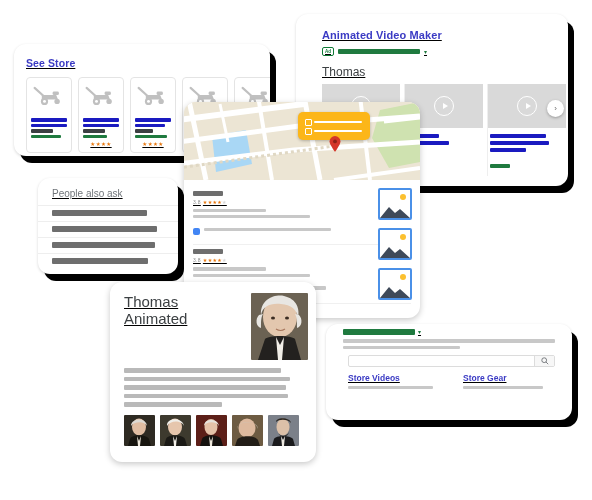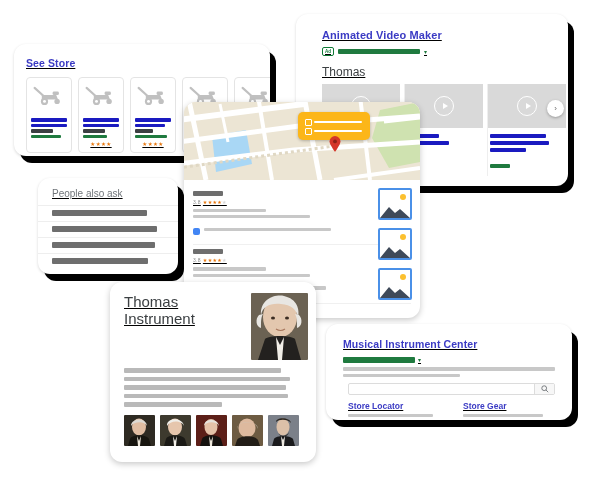--- a/index.html
+++ b/index.html
@@ -408,21 +408,21 @@
             <polygon points="0,14 9,3 15,9 20,5 30,14" fill="#3f4a5a"></polygon>
           </svg>
       </div>
     </div>
   </div>
 
   <div class="card soft" id="jeff">
     <div class="jf-top">
       <div>
         <div class="jf-name">Thomas</div>
-        <div class="jf-name">Instrument</div>
+        <div class="jf-name">Animated</div>
       </div>
       <div class="jf-por">
         <svg viewBox="0 0 57 67" width="57" height="67">
           <rect width="57" height="67" fill="#6b6253"></rect>
           <ellipse cx="29" cy="24" rx="17" ry="20" fill="#e3c7ae"></ellipse>
           <path d="M10 22 C9 6 24 1 33 3 C46 6 49 16 47 25 C46 16 40 12 30 11 C19 10 12 13 10 22 Z" fill="#e8e6e2"></path>
           <path d="M8 22 C4 26 5 34 10 35 C10 28 10 24 12 21 Z" fill="#e8e6e2"></path>
           <path d="M48 22 C52 26 51 34 46 35 C46 28 46 24 44 21 Z" fill="#e8e6e2"></path>
           <ellipse cx="22" cy="25" rx="2" ry="1.6" fill="#3b2c22"></ellipse>
           <ellipse cx="36" cy="25" rx="2" ry="1.6" fill="#3b2c22"></ellipse>
@@ -503,42 +503,39 @@
             <path d="M13 21 L15 25 L17 21 L16 31 L14 31Z" fill="#eeeae2"></path>
           </svg>
         </div>
 
       </div>
 
     </div>
   </div>
 
   <div class="card" id="music">
-    <div class="hd">
-      <span class="title-blue">Musical Instrument Center</span>
-    </div>
     <div class="mu-adrow">
       <i class="bar green u" style="height:6px;width:72px"></i>
       <span style="color:#1f7a3f;font-size:6px">▾</span>
     </div>
     <div class="mu-lines">
       <i class="bar g-l u" style="height:3.5px;width:100%"></i>
       <i class="bar g-l u" style="height:3.5px;width:55%"></i>
     </div>
     <div class="mu-search">
       <div class="mu-sbtn">
         <svg width="8" height="8" viewBox="0 0 10 10">
           <circle cx="4" cy="4" r="3" stroke="#5f6368" stroke-width="1" fill="none"></circle>
           <line x1="6.2" y1="6.2" x2="9" y2="9" stroke="#5f6368" stroke-width="1"></line>
         </svg>
       </div>
     </div>
     <div class="mu-cols">
       <div class="mu-col">
-        <div class="lbl">Store Locator</div>
+        <div class="lbl">Store Videos</div>
         <i class="bar g-l u" style="height:3.2px;width:85px"></i>
 
       </div>
       <div class="mu-col">
         <div class="lbl">Store Gear</div>
         <i class="bar g-l u" style="height:3.2px;width:80px"></i>
 
       </div>
     </div>
   </div>

